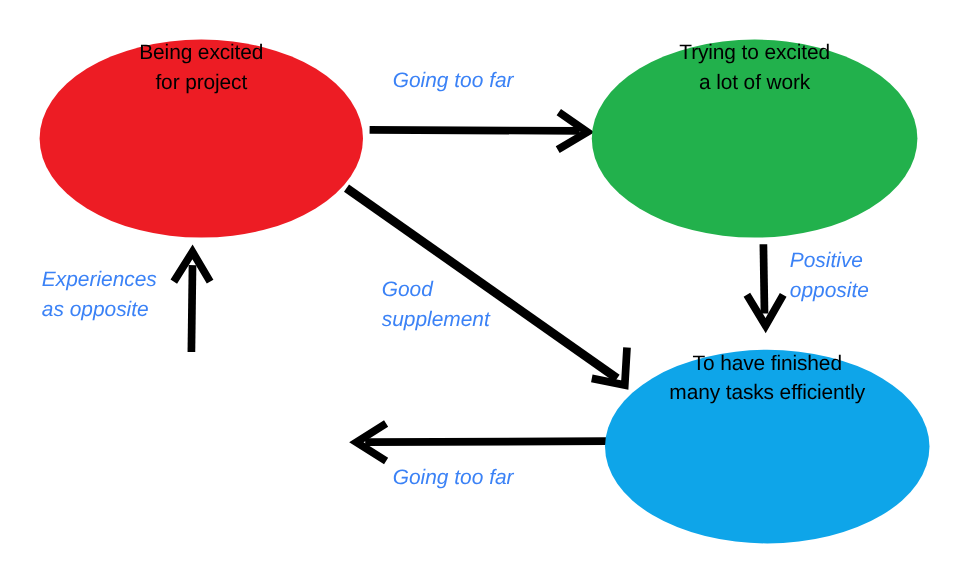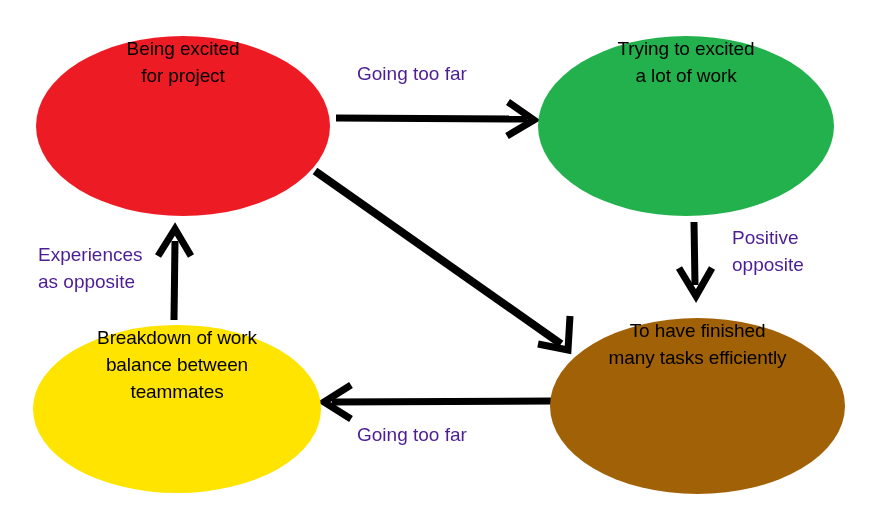--- a/index.html
+++ b/index.html
@@ -42,27 +42,28 @@
   }
   #node-yellow {
     left: 33px;  top: 325px; width: 288px; height: 168px;
   }
   #node-blue {
     left: 550px; top: 318px; width: 295px; height: 176px;
   }
   .edge-label {
     position: absolute;
     font-family: "Liberation Sans", sans-serif;
+    font-style: italic;
     font-size: 19px;
     line-height: 1.42;
-    color: #4c1d95;
+    color: #3b82f6;
     white-space: pre-line;
   }
   #label-top-going      { left: 357px; top: 61px;  }
-  #label-positive       { left: 718px; top: 225px; margin-left: 14px; }
+  #label-positive       { left: 718px; top: 225px; }
   #label-good-supp      { left: 347px; top: 251px; }
   #label-experiences    { left: 38px;  top: 242px; }
   #label-bottom-going   { left: 357px; top: 422px; }
   svg.arrows {
     position: absolute;
     left: 0; top: 0;
     width: 870px;
     height: 525px;
     pointer-events: none;
   }
@@ -103,35 +104,32 @@
   <div class="node" id="node-red" style="background:#ED1C24">
     <span class="node-label">Being excited
 for project</span>
   </div>
 
   <div class="node" id="node-green" style="background:#22B14C">
     <span class="node-label">Trying to excited
 a lot of work</span>
   </div>
 
-  <div class="node" id="node-yellow" style="background:#FFE400">
-    <span class="node-label">Breakdown of work
-balance between
-teammates</span>
-  </div>
 
-  <div class="node" id="node-blue" style="background:#a16207">
+  <div class="node" id="node-blue" style="background:#0ea5e9">
     <span class="node-label">To have finished
 many tasks efficiently</span>
   </div>
 
   <div class="edge-label" id="label-top-going">Going too far</div>
 
   <div class="edge-label" id="label-positive">Positive
 opposite</div>
 
+  <div class="edge-label" id="label-good-supp">Good
+supplement</div>
 
   <div class="edge-label" id="label-bottom-going">Going too far</div>
 
   <div class="edge-label" id="label-experiences">Experiences
 as opposite</div>
 
 </div>
 
 </body></html>

